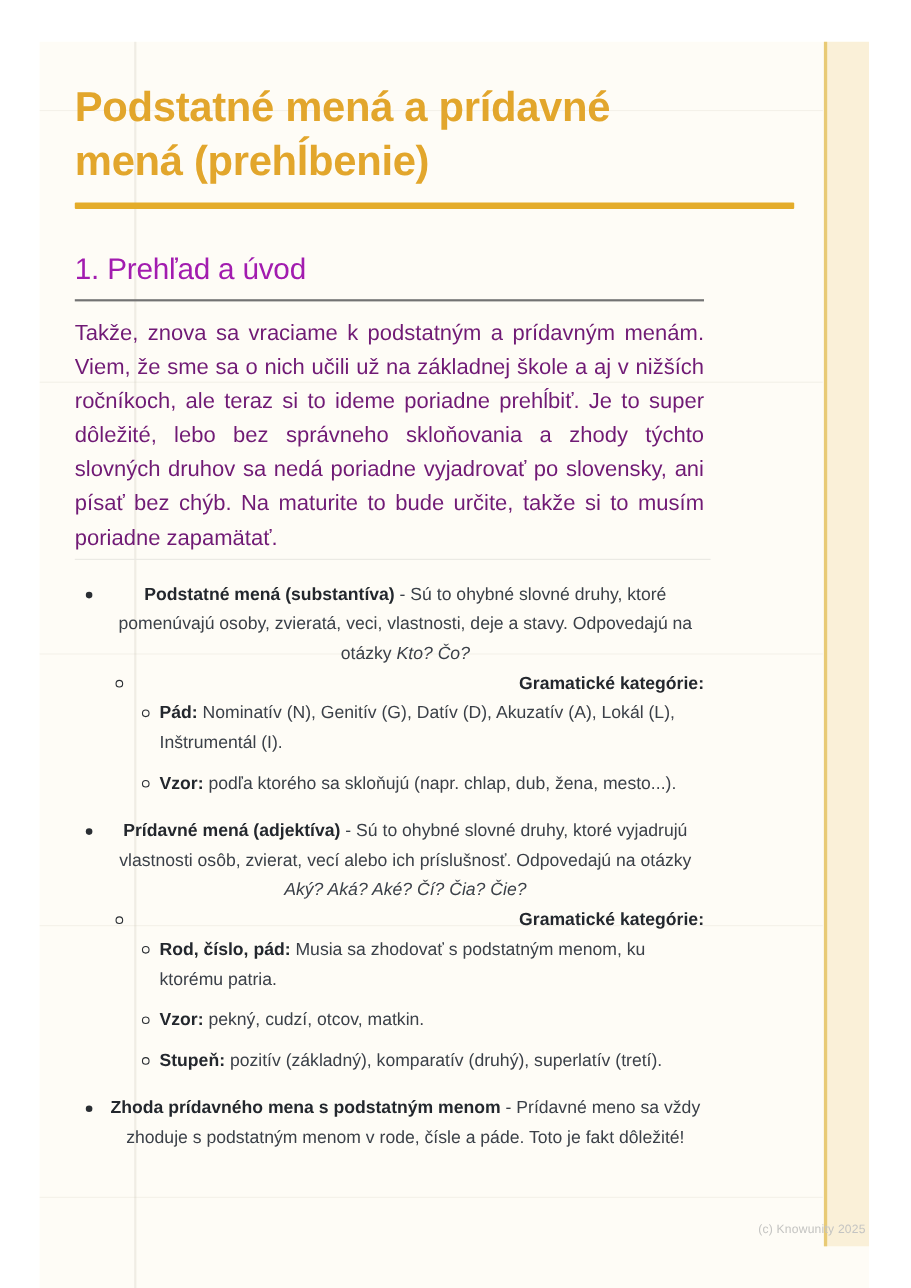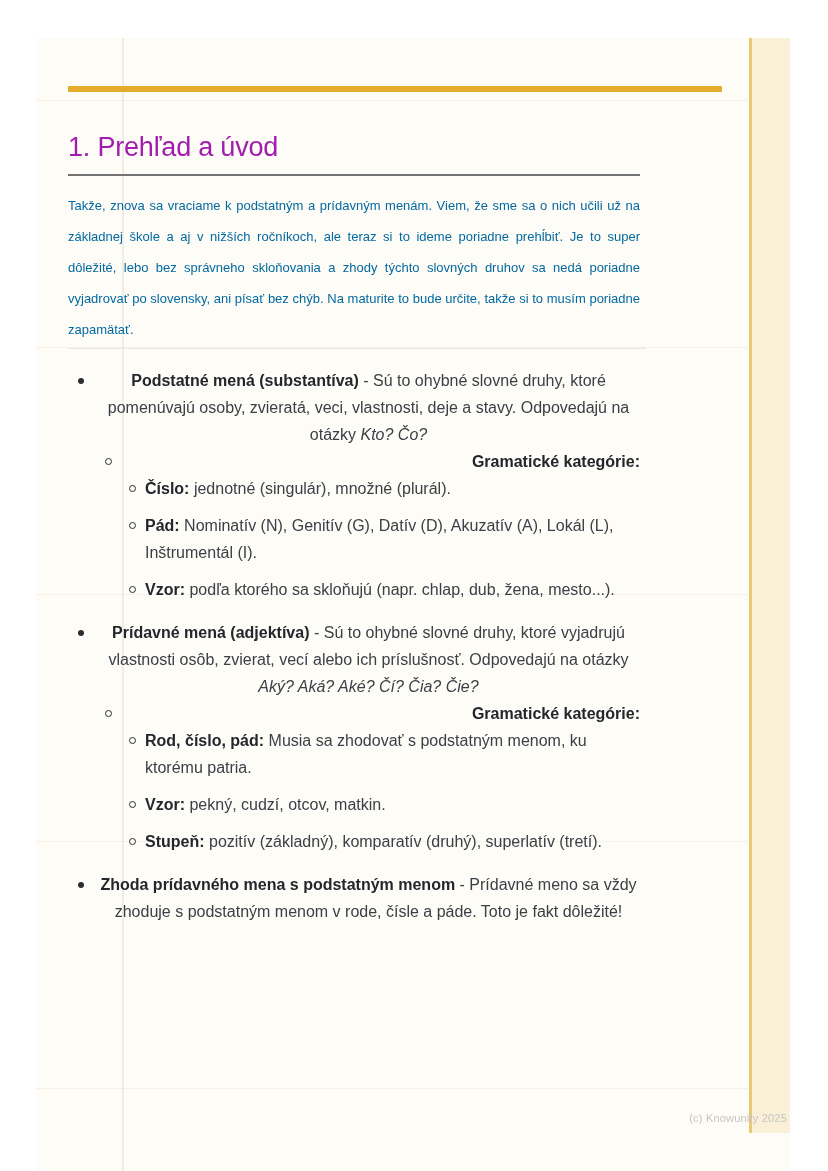--- a/index.html
+++ b/index.html
@@ -74,24 +74,24 @@
     font-weight: 400;
     letter-spacing: -0.2px;
     color: #a21caf;
     padding-bottom: 11px;
     border-bottom: 2px solid #737373;
   }
   .h2-first { margin-top: 40px; }
   .h2-second { margin-top: 40px; }
   .para {
     margin: 14px 0 0 0;
-    font-size: 13px;
+    font-size: 20px;
     line-height: 31px;
     text-align: justify;
-    color: #0369a1;
+    color: #701a75;
   }
   .divider {
     border: none;
     border-top: 1px solid #E9E8E3;
     margin: 3px 0 0 0;
     width: 578px;
   }
   .list { margin-top: 18px; }
   .li {
     position: relative;
@@ -140,34 +140,34 @@
 <div class="page">
   <div class="vline"></div>
   <div class="hline" style="top:62px"></div>
   <div class="hline" style="top:309px"></div>
   <div class="hline" style="top:556px"></div>
   <div class="hline" style="top:803px"></div>
   <div class="hline" style="top:1050px"></div>
   <div class="stripe"></div>
 
   <div class="content">
+    <h1>Podstatné mená a prídavné mená (prehĺbenie)</h1>
     <div class="title-rule"></div>
 
     <section>
       <h2 class="h2-first">1. Prehľad a úvod</h2>
       <p class="para">Takže, znova sa vraciame k podstatným a prídavným menám. Viem, že sme sa o nich učili už na základnej škole a aj v nižších ročníkoch, ale teraz si to ideme poriadne prehĺbiť. Je to super dôležité, lebo bez správneho skloňovania a zhody týchto slovných druhov sa nedá poriadne vyjadrovať po slovensky, ani písať bez chýb. Na maturite to bude určite, takže si to musím poriadne zapamätať.</p>
     </section>
 
     <hr class="divider">
 
     <section>
       <div class="list" id="bullet-list">
           <div class="li lvl1"><span class="marker dot"></span><span class="txt"><strong>Podstatné mená (substantíva)</strong><span> - Sú to ohybné slovné druhy, ktoré pomenúvajú osoby, zvieratá, veci, vlastnosti, deje a stavy. Odpovedajú na otázky </span><em>Kto? Čo?</em></span></div>
           <div class="li lvl2"><span class="marker ring"></span><span class="txt"><strong>Gramatické kategórie:</strong></span></div>
-          <div class="li lvl3"><span class="marker ring"></span><span class="txt"><strong>Číslo:</strong><span> jednotné (singulár), množné (plurál).</span></span></div>
           <div class="li lvl3"><span class="marker ring"></span><span class="txt"><strong>Pád:</strong><span> Nominatív (N), Genitív (G), Datív (D), Akuzatív (A), Lokál (L), Inštrumentál (I).</span></span></div>
           <div class="li lvl3"><span class="marker ring"></span><span class="txt"><strong>Vzor:</strong><span> podľa ktorého sa skloňujú (napr. chlap, dub, žena, mesto...).</span></span></div>
           <div class="li lvl1"><span class="marker dot"></span><span class="txt"><strong>Prídavné mená (adjektíva)</strong><span> - Sú to ohybné slovné druhy, ktoré vyjadrujú vlastnosti osôb, zvierat, vecí alebo ich príslušnosť. Odpovedajú na otázky </span><em>Aký? Aká? Aké? Čí? Čia? Čie?</em></span></div>
           <div class="li lvl2"><span class="marker ring"></span><span class="txt"><strong>Gramatické kategórie:</strong></span></div>
           <div class="li lvl3"><span class="marker ring"></span><span class="txt"><strong>Rod, číslo, pád:</strong><span> Musia sa zhodovať s podstatným menom, ku ktorému patria.</span></span></div>
           <div class="li lvl3"><span class="marker ring"></span><span class="txt"><strong>Vzor:</strong><span> pekný, cudzí, otcov, matkin.</span></span></div>
           <div class="li lvl3"><span class="marker ring"></span><span class="txt"><strong>Stupeň:</strong><span> pozitív (základný), komparatív (druhý), superlatív (tretí).</span></span></div>
           <div class="li lvl1"><span class="marker dot"></span><span class="txt"><strong>Zhoda prídavného mena s podstatným menom</strong><span> - Prídavné meno sa vždy zhoduje s podstatným menom v rode, čísle a páde. Toto je fakt dôležité!</span></span></div>
         </div>
     </section>

